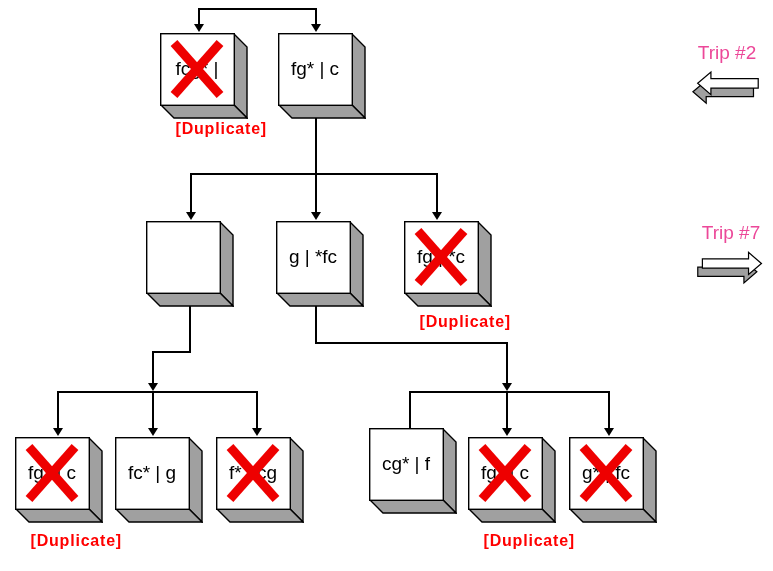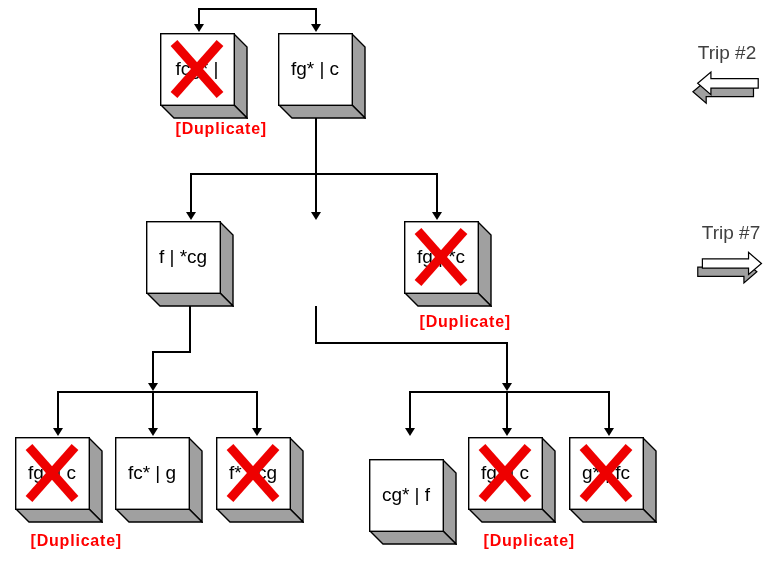--- a/index.html
+++ b/index.html
@@ -31,21 +31,21 @@
   }
   .node .xmark { position: absolute; left: 0; top: 0; }
   .node .xmark line { stroke: #EE0000; stroke-width: 9; }
   .dup {
     position: absolute; left: -33px; width: 140px;
     text-align: right;
     color: #FF0000; font-size: 16px; font-weight: bold; letter-spacing: 0.8px;
     white-space: nowrap;
   }
   .trip { position: absolute; width: 80px; text-align: center; }
-  .trip-label { font-size: 19px; color: #404040; white-space: nowrap; margin-bottom: 5px; }
+  .trip-label { font-size: 19px; color: #ec4899; white-space: nowrap; margin-bottom: 5px; }
   .trip-arrow-svg { display: block; margin: 0 auto; }
   .arr-side { fill: #A0A0A0; stroke: #000000; stroke-width: 1.3; }
   .arr-face { fill: #ffffff; stroke: #000000; stroke-width: 1.3; }
 </style>
 </head>
 <body>
 
 <div class="canvas">
 
   <svg class="connectors">
@@ -100,23 +100,30 @@
     </svg>
     <div class="nlabel">fg* | c</div>
   </div>
 
   <div class="node" style="left:146px; top:221px;">
     <svg class="box-svg" width="88" height="86">
       <polygon class="side-poly" points="74,1 87,14 87,85 74,72"></polygon>
       <polygon class="side-poly" points="1,72 14,85 87,85 74,72"></polygon>
       <rect class="face-poly" x="0.7" y="0.7" width="73.6" height="71.6"></rect>
     </svg>
-    <div class="nlabel">f | *cg</div>
-  </div>
-
+  </div>
+
+  <div class="node" style="left:276px; top:221px;">
+    <svg class="box-svg" width="88" height="86">
+      <polygon class="side-poly" points="74,1 87,14 87,85 74,72"></polygon>
+      <polygon class="side-poly" points="1,72 14,85 87,85 74,72"></polygon>
+      <rect class="face-poly" x="0.7" y="0.7" width="73.6" height="71.6"></rect>
+    </svg>
+    <div class="nlabel">g | *fc</div>
+  </div>
 
   <div class="node" style="left:404px; top:221px;">
     <svg class="box-svg" width="88" height="86">
       <polygon class="side-poly" points="74,1 87,14 87,85 74,72"></polygon>
       <polygon class="side-poly" points="1,72 14,85 87,85 74,72"></polygon>
       <rect class="face-poly" x="0.7" y="0.7" width="73.6" height="71.6"></rect>
     </svg>
     <div class="nlabel">fg | *c</div>
     <svg class="xmark" width="74" height="72">
       <line x1="14" y1="10" x2="60" y2="62"></line>
@@ -154,21 +161,21 @@
       <polygon class="side-poly" points="1,72 14,85 87,85 74,72"></polygon>
       <rect class="face-poly" x="0.7" y="0.7" width="73.6" height="71.6"></rect>
     </svg>
     <div class="nlabel">f* | cg</div>
     <svg class="xmark" width="74" height="72">
       <line x1="14" y1="10" x2="60" y2="62"></line>
         <line x1="60" y1="10" x2="14" y2="62"></line>
     </svg>
   </div>
 
-  <div class="node" style="left:369px; top:459px;padding-left:12px;">
+  <div class="node" style="left:369px; top:428px;padding-left:12px;">
     <svg class="box-svg" width="88" height="86">
       <polygon class="side-poly" points="74,1 87,14 87,85 74,72"></polygon>
       <polygon class="side-poly" points="1,72 14,85 87,85 74,72"></polygon>
       <rect class="face-poly" x="0.7" y="0.7" width="73.6" height="71.6"></rect>
     </svg>
     <div class="nlabel">cg* | f</div>
   </div>
 
   <div class="node" style="left:468px; top:437px;">
     <svg class="box-svg" width="88" height="86">

